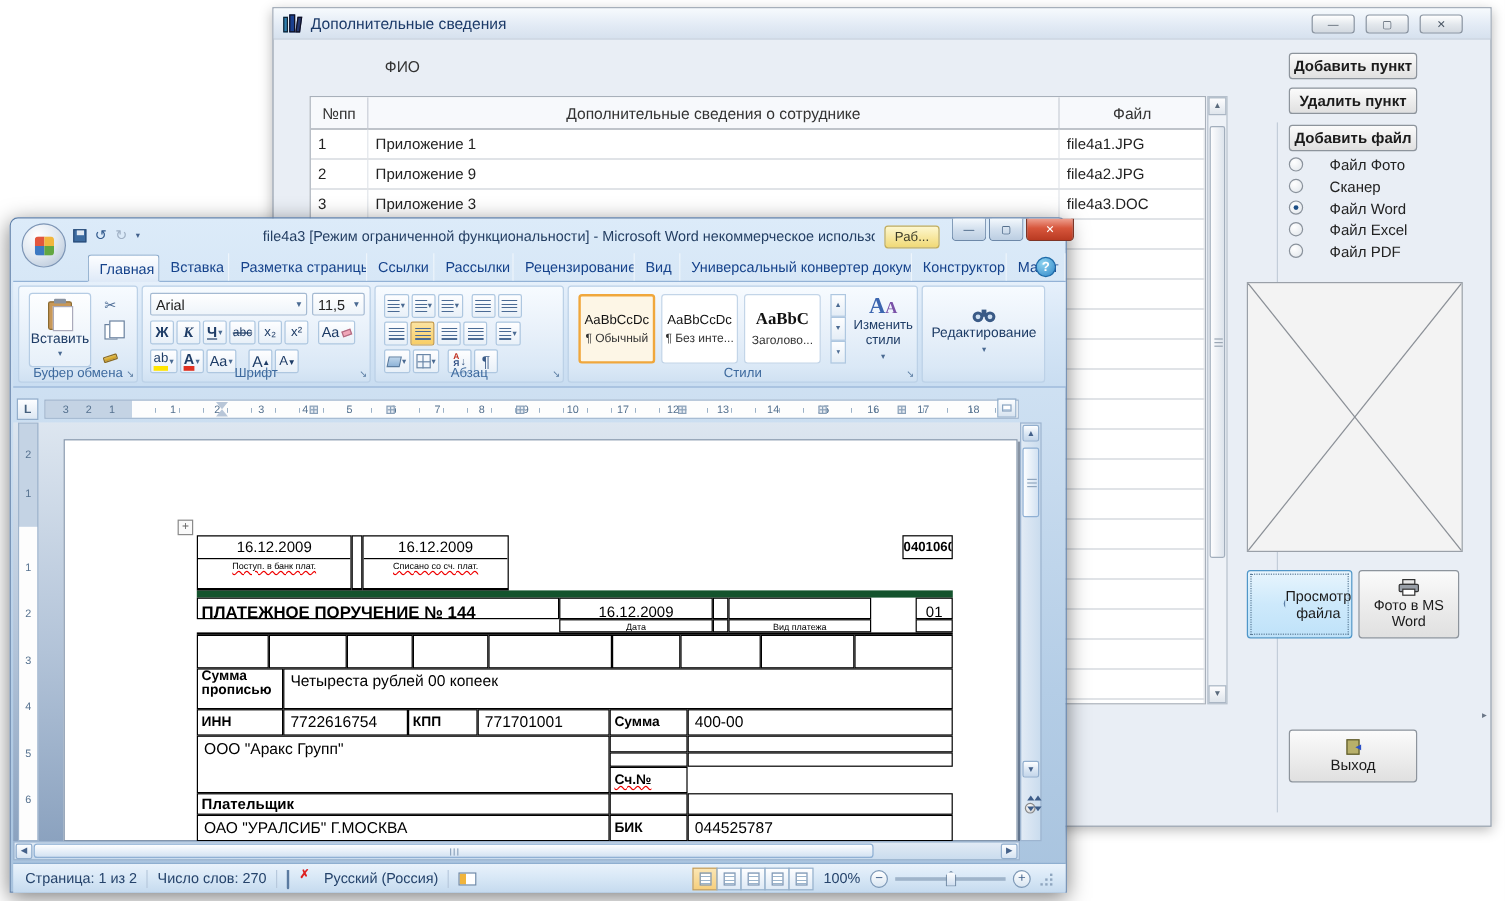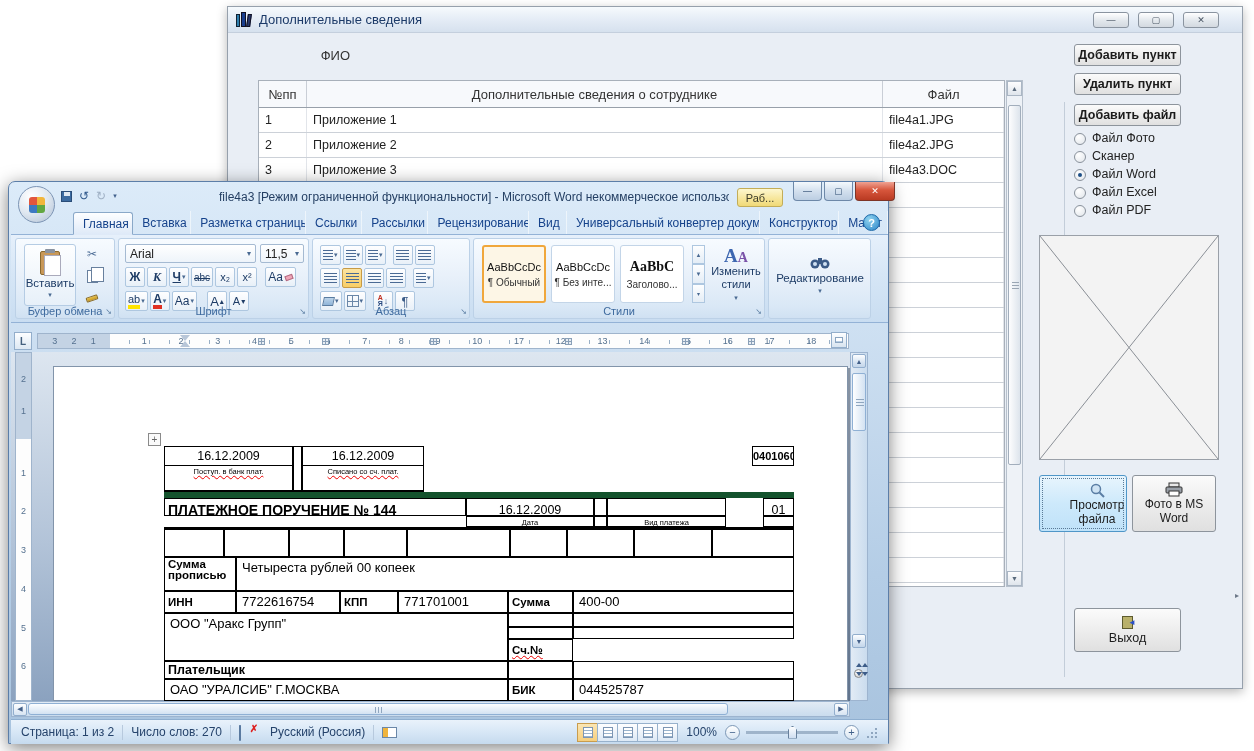--- a/index.html
+++ b/index.html
@@ -24,26 +24,26 @@
 .brow{display:flex;height:25px;border-bottom:1px solid #ccd1d8;font-size:12.5px;color:#222;}
 .bcell{display:flex;align-items:center;padding-left:6px;border-right:1px solid #e2e5ea;overflow:hidden;white-space:nowrap;}
 .bscroll{position:absolute;left:778px;top:73px;width:17px;height:507px;background:#eef2f7;border:1px solid #b6c0cc;}
 .sarr{position:absolute;left:0;width:15px;height:15px;background:linear-gradient(#fdfdfe,#dfe5ec);border:1px solid #aab6c4;color:#5a6a7c;font-size:7px;display:flex;align-items:center;justify-content:center;}
 .bthumb{position:absolute;left:1px;top:24px;width:13px;height:360px;background:linear-gradient(to right,#fdfdfe,#dde4ec);border:1px solid #a2aebc;border-radius:2px;}
 .bthumb::after{content:"";position:absolute;left:3px;top:50%;width:7px;height:1px;background:#9aa6b4;box-shadow:0 3px #9aa6b4,0 -3px #9aa6b4;}
 .tinyarr{position:absolute;left:1007px;top:584px;font-size:8px;color:#6a7686;}
 .panline{position:absolute;left:836px;top:95px;width:1px;height:575px;background:#c3cdd9;}
 .pbtn{position:absolute;border:1px solid #8d949c;border-radius:3px;background:linear-gradient(#fbfbfb,#efefef 45%,#e0e0e0);font-weight:bold;font-size:12.5px;color:#1b1b1b;display:flex;align-items:center;justify-content:center;}
 .radios{position:absolute;left:846px;top:124px;display:flex;flex-direction:column;gap:4px;}
-.radiorow{display:flex;align-items:flex-end;gap:6px;height:14px;}
+.radiorow{display:flex;align-items:flex-start;gap:22px;height:14px;}
 .rdot{width:12px;height:12px;border-radius:50%;border:1px solid #8a929c;background:radial-gradient(circle at 35% 30%,#fff,#e0e5ea);position:relative;flex:0 0 12px;}
 .rdot.on::after{content:"";position:absolute;left:3px;top:3px;width:4px;height:4px;border-radius:50%;background:#1d4f86;}
 .rlabel{font-size:12.5px;color:#222;white-space:nowrap;}
 .imgph{position:absolute;left:811px;top:228px;width:180px;height:225px;background:#f3f3f3;border:1px solid #9aa0a8;}
-.pvbtn{position:absolute;left:811px;top:468px;width:88px;height:57px;background:linear-gradient(#e8f5fd,#cde9fb 50%,#bfe2f9);border:1px solid #4f96c8;border-radius:3px;display:flex;flex-direction:column;align-items:center;justify-content:center;font-size:12px;color:#1b1b1b;outline:1px dotted #5a7a96;outline-offset:-4px;text-align:center;line-height:14px;padding-left:28px;}
+.pvbtn{position:absolute;left:811px;top:468px;width:88px;height:57px;background:linear-gradient(#e8f5fd,#cde9fb 50%,#bfe2f9);border:1px solid #4f96c8;border-radius:3px;display:flex;flex-direction:row;align-items:center;justify-content:center;font-size:12px;color:#1b1b1b;outline:1px dotted #5a7a96;outline-offset:-4px;text-align:center;line-height:14px;padding-left:28px;}
 .photobtn{position:absolute;left:904px;top:468px;width:84px;height:57px;background:linear-gradient(#fbfbfb,#eee 45%,#e0e0e0);border:1px solid #8d949c;border-radius:3px;display:flex;flex-direction:column;align-items:center;justify-content:center;font-size:12px;color:#1b1b1b;text-align:center;line-height:14px;}
 .exitbtn{position:absolute;left:846px;top:601px;width:107px;height:44px;border:1px solid #8d949c;border-radius:3px;background:linear-gradient(#fbfbfb,#efefef 45%,#e0e0e0);display:flex;flex-direction:column;align-items:center;justify-content:center;font-size:12.5px;color:#1b1b1b;gap:2px;}
 .door{position:relative;width:11px;height:13px;background:#b8b06a;border:1px solid #5c5a2e;}
 .door::after{content:"◄";position:absolute;left:5px;top:1px;font-size:8px;color:#2b50c8;}
 
 
 .wwin{position:absolute;left:8px;top:181px;width:881px;height:563px;border-radius:7px 7px 0 0;background:linear-gradient(#dcebf9,#c6daee 40%,#b4cde6 70%,#a8c3de);border:1px solid #5c7ea8;box-shadow:0 4px 18px rgba(0,0,0,.5);}
 .orb{position:absolute;left:9px;top:4px;width:37px;height:37px;border-radius:50%;background:radial-gradient(circle at 35% 28%,#ffffff,#dfe7f0 50%,#aebfd4);border:1px solid #7d95b5;display:flex;align-items:center;justify-content:center;z-index:5;}
 .orbsq{width:16px;height:16px;display:grid;grid-template-columns:8px 8px;grid-template-rows:8px 8px;border-radius:3px;overflow:hidden;}
 .orbsq i:nth-child(1){background:#e2563e;}.orbsq i:nth-child(2){background:#f2b63c;}
@@ -201,21 +201,21 @@
         <div class="bhcell" style="width:121px;border-right:none">Файл</div>
       </div>
       <div>
           <div class="brow">
             <div class="bcell" style="width: 48px;">1</div>
             <div class="bcell" style="width: 576px;">Приложение 1</div>
             <div class="bcell" style="width: 121px;">file4a1.JPG</div>
           </div>
           <div class="brow">
             <div class="bcell" style="width: 48px;">2</div>
-            <div class="bcell" style="width: 576px;">Приложение 2</div>
+            <div class="bcell" style="width: 576px;">Приложение 9</div>
             <div class="bcell" style="width: 121px;">file4a2.JPG</div>
           </div>
           <div class="brow">
             <div class="bcell" style="width: 48px;">3</div>
             <div class="bcell" style="width: 576px;">Приложение 3</div>
             <div class="bcell" style="width: 121px;">file4a3.DOC</div>
           </div>
           <div class="brow">
             <div class="bcell" style="width: 48px;"></div>
             <div class="bcell" style="width: 576px;"></div>

